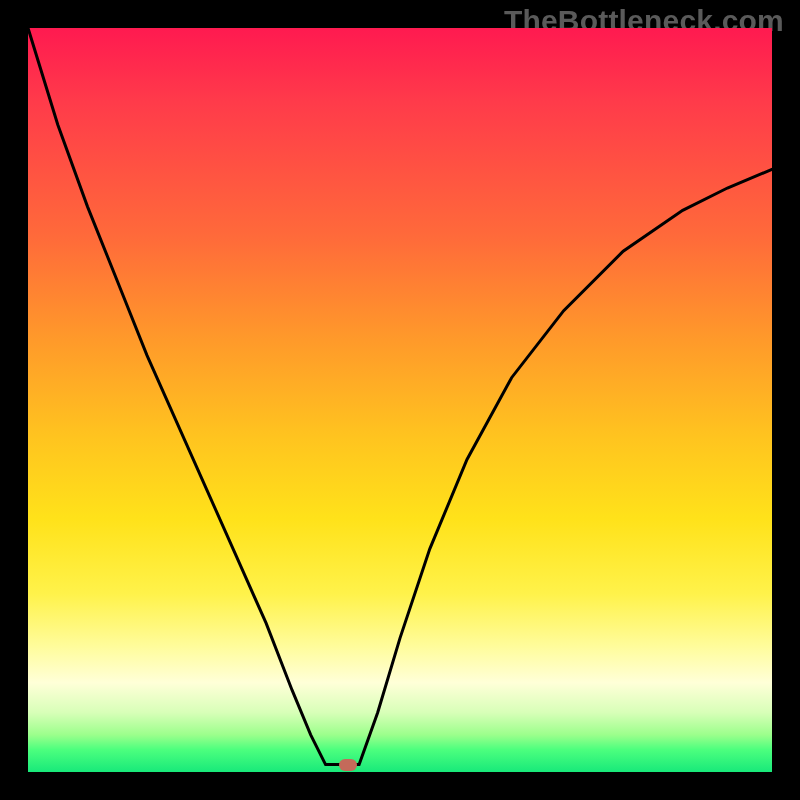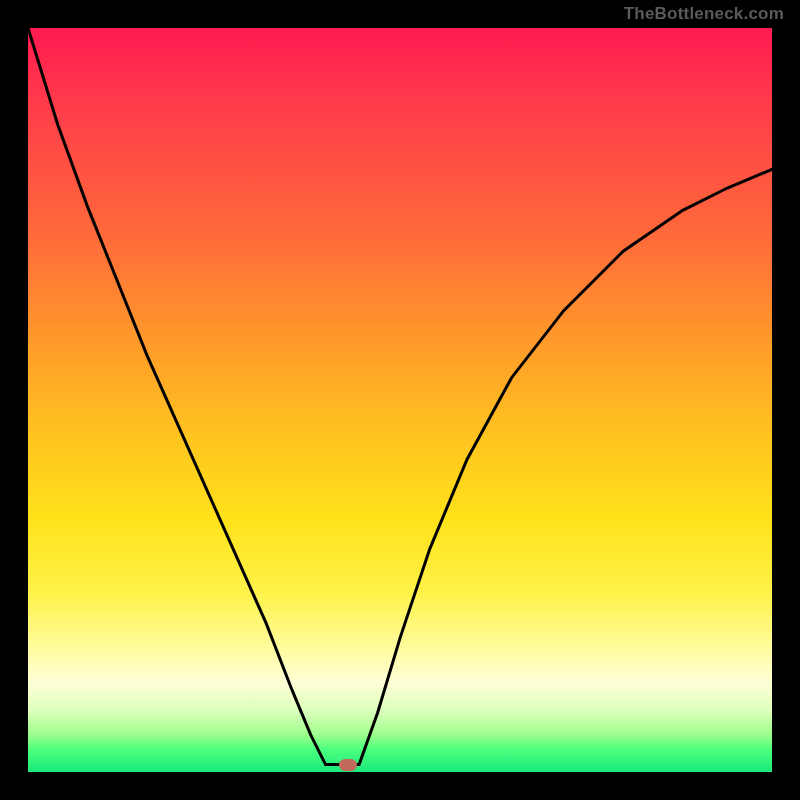--- a/index.html
+++ b/index.html
@@ -15,21 +15,21 @@
     position: relative;
     width: 800px;
     height: 800px;
     background: #000;
   }
   .watermark {
     position: absolute;
     top: 4px;
     right: 16px;
     color: #5a5a5a;
-    font-size: 17px;
+    font-size: 30px;
     font-weight: 600;
     letter-spacing: 0.2px;
     user-select: none;
   }
   .plot {
     position: absolute;
     left: 28px;
     top: 28px;
     width: 744px;
     height: 744px;

